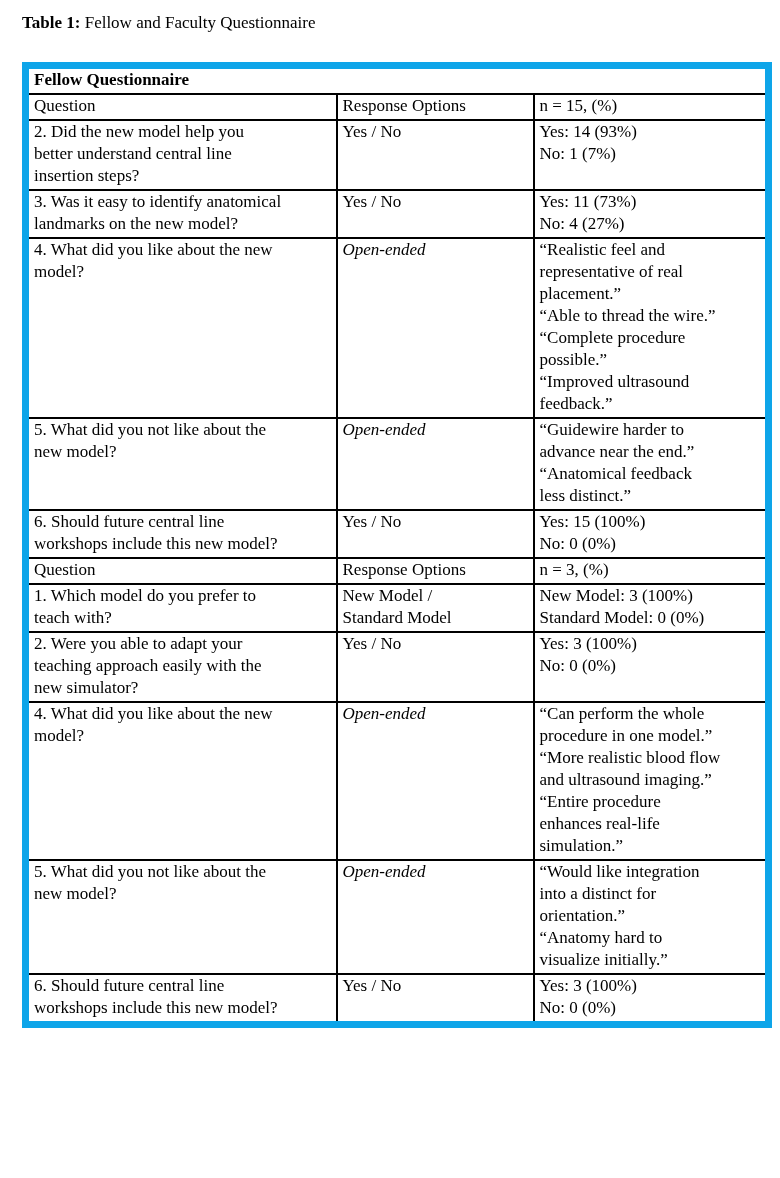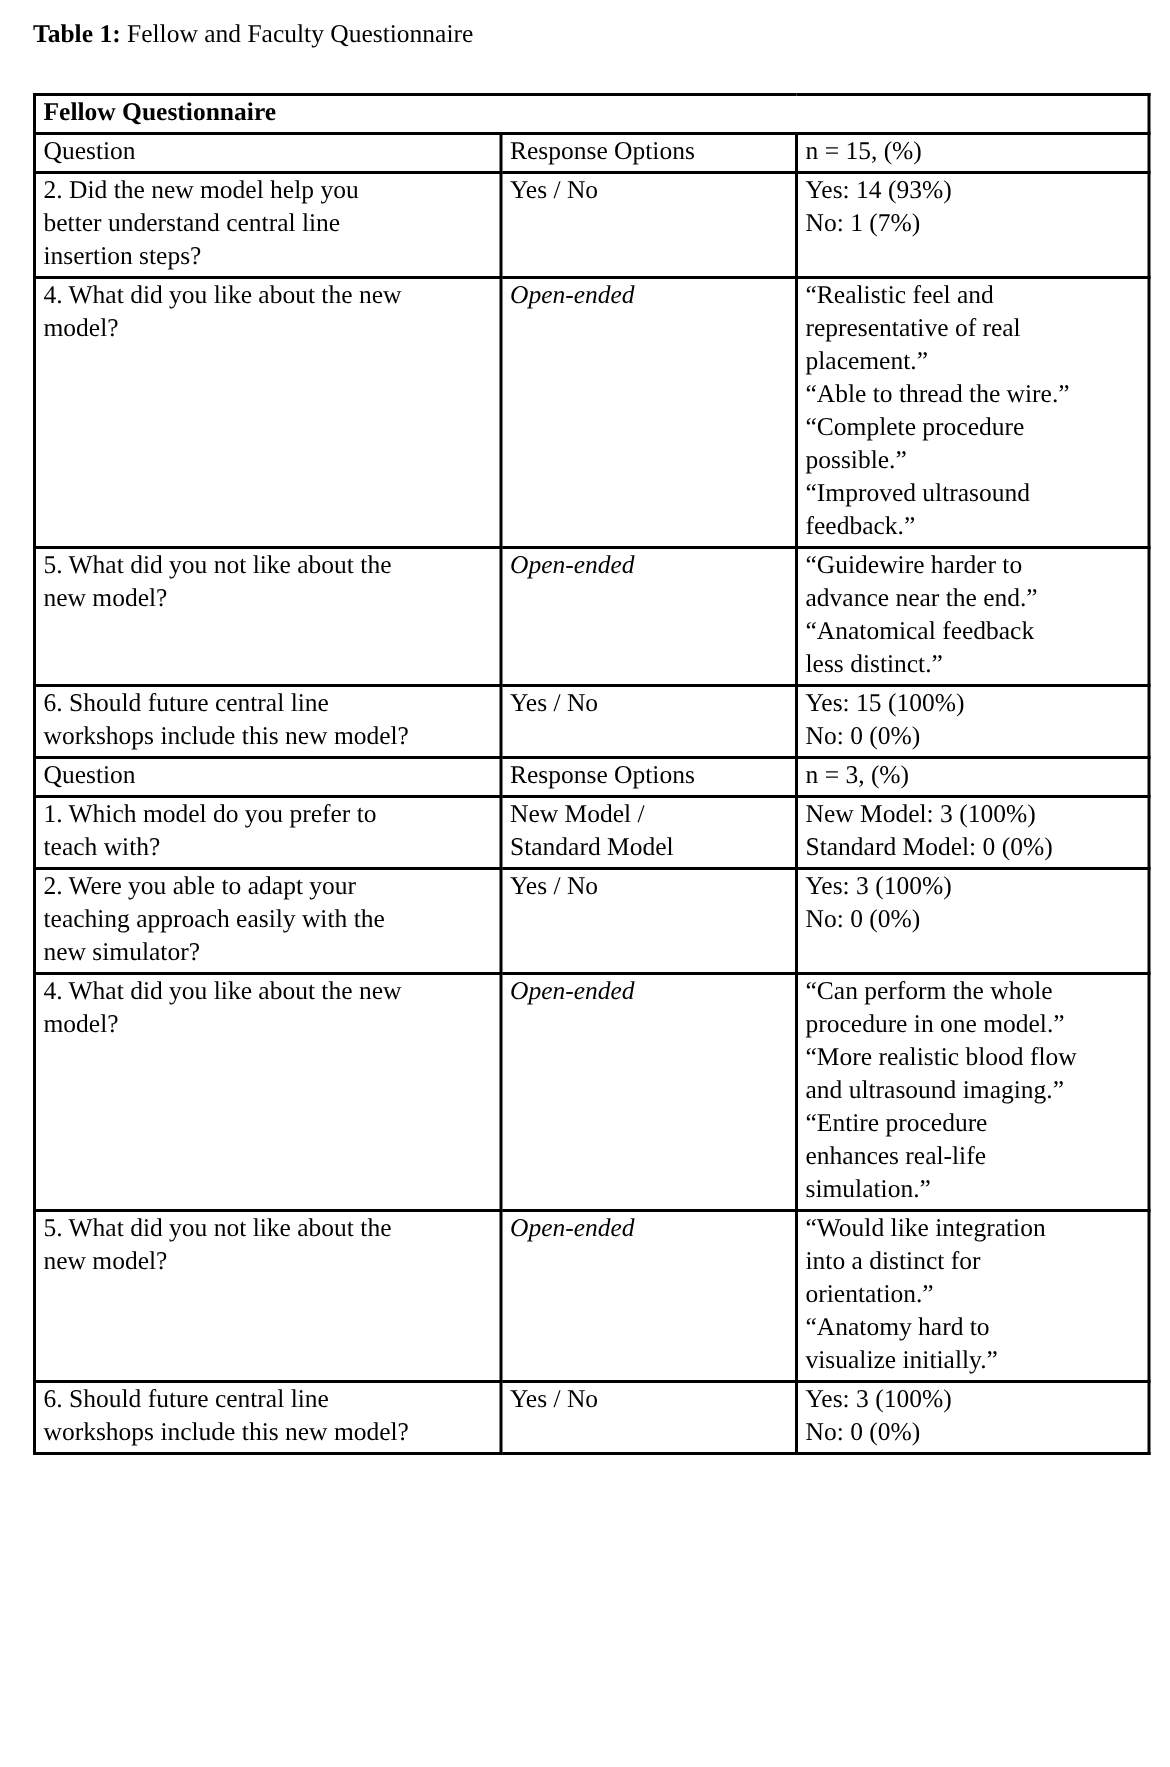--- a/index.html
+++ b/index.html
@@ -21,21 +21,21 @@
     line-height: 22px;
     margin: 0 0 28px 0;
   }
   .caption .cap-label {
     font-weight: bold;
   }
   table.qtable {
     border-collapse: collapse;
     table-layout: fixed;
     width: 743px;
-    border: 2px solid #0ea5e9;
+    border: 7px solid #0ea5e9;
   }
   table.qtable td {
     border: 2px solid #000;
     font-size: 17px;
     line-height: 22px;
     vertical-align: top;
     padding: 0 4px 2px 5px;
     white-space: pre-line;
     overflow-wrap: break-word;
   }
@@ -75,20 +75,27 @@
         <td>n = 15, (%)</td>
       </tr>
 
       <tr>
         <td>2. Did the new model help you
 better understand central line
 insertion steps?</td>
         <td>Yes / No</td>
         <td>Yes: 14 (93%)
 No: 1 (7%)</td>
+      </tr>
+      <tr>
+        <td>3. Was it easy to identify anatomical
+landmarks on the new model?</td>
+        <td>Yes / No</td>
+        <td>Yes: 11 (73%)
+No: 4 (27%)</td>
       </tr>
       <tr>
         <td>4. What did you like about the new
 model?</td>
         <td class="italic">Open-ended</td>
         <td>“Realistic feel and
 representative of real
 placement.”
 “Able to thread the wire.”
 “Complete procedure

